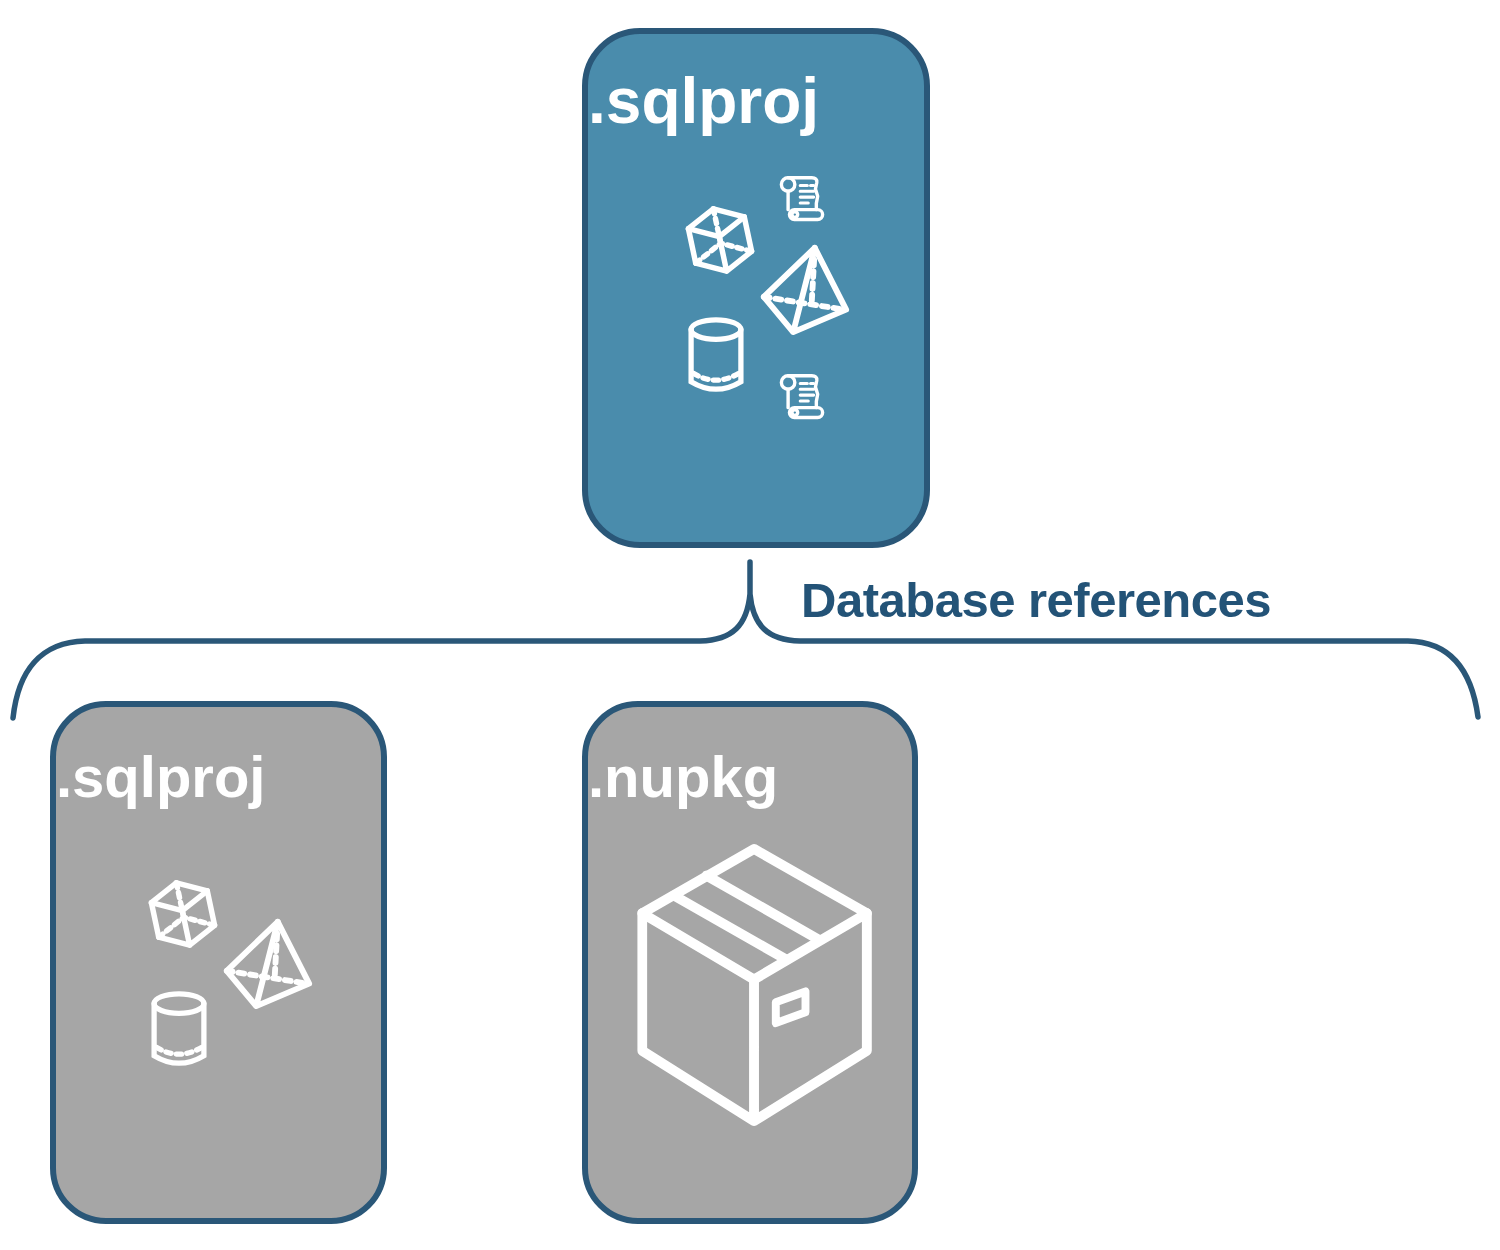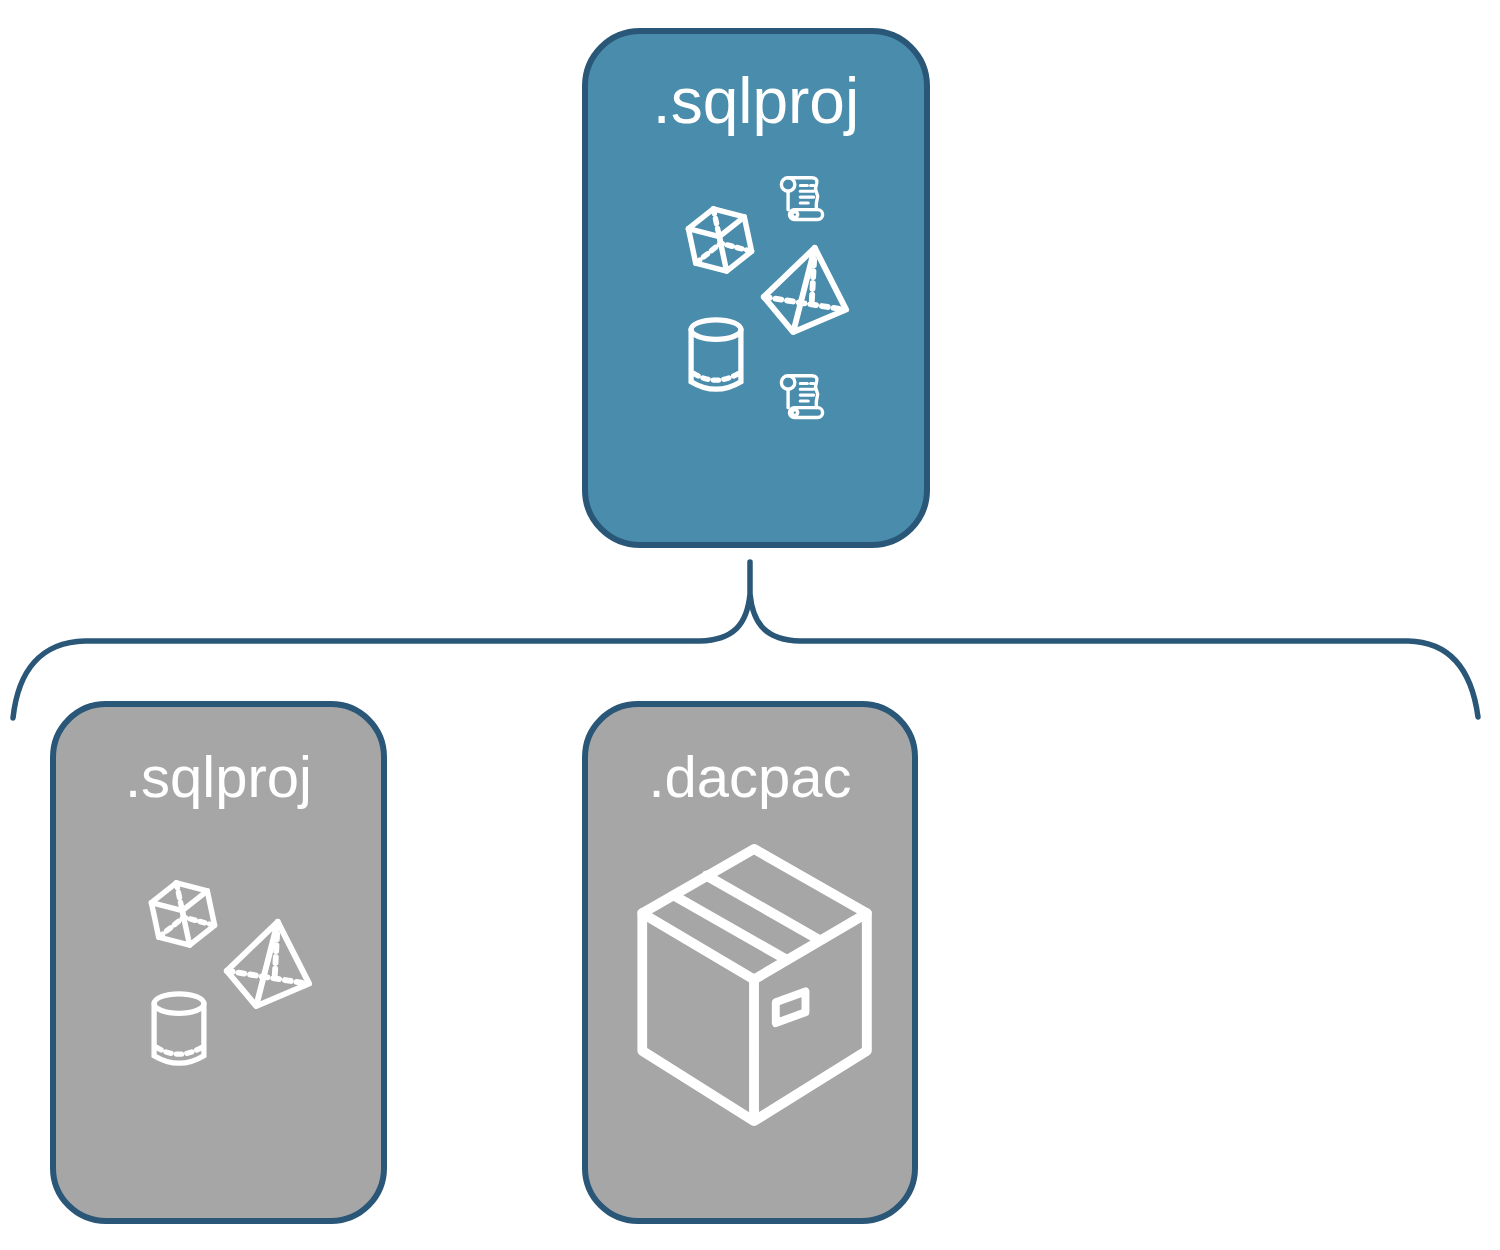--- a/index.html
+++ b/index.html
@@ -21,21 +21,21 @@
   }
   .node-child{
     width:337px;height:523px;border-radius:56px;background:var(--child-fill);
     top:701px;
   }
   .node-child-1{left:50px;}
   .node-child-2{left:582px;width:336px;}
   .node-child-3{left:1117px;width:335px;}
 
   .node-title{
-    display:block;width:100%;text-align:center;color:#fff;font-weight:400;
+    display:block;width:100%;text-align:left;color:#fff;font-weight:700;
     letter-spacing:0px;
   }
   .node-root .node-title{padding-top:30px;font-size:64px;}
   .node-child .node-title{padding-top:36px;font-size:58px;}
 
   .icon-cluster{position:absolute;}
   .cluster-root{left:82px;top:132px;}
   .cluster-child{left:77px;top:133px;}
   .icon-package{position:absolute;left:49px;top:134px;}
   .icon-handtruck{position:absolute;left:46px;top:152px;}
@@ -123,31 +123,32 @@
       <use href="#sym-pyramid" x="84" y="74" width="98" height="98"></use>
       <use href="#sym-cylinder" x="12" y="150" width="68" height="83"></use>
       <use href="#sym-scroll" x="106" y="203" width="52" height="54"></use>
     </svg>
   </div>
 
   <svg class="brace-svg" viewBox="0 0 1500 180">
     <path class="brace-path" d="M13,168 C18,122 40,92 85,91 L700,91 C733,90 747,75 750,44 L750,12 L750,44
              C753,75 767,90 800,91 L1408,91 C1452,92 1472,122 1478,167"></path>
   </svg>
+  <div class="connector-label">Database references</div>
 
   <div class="node node-child node-child-1">
     <span class="node-title">.sqlproj</span>
     <svg class="icon-cluster cluster-child" width="190" height="245" viewBox="0 0 190 245">
       <use href="#sym-cube" x="8" y="32" width="84" height="84"></use>
       <use href="#sym-pyramid" x="84" y="74" width="98" height="98"></use>
       <use href="#sym-cylinder" x="12" y="150" width="68" height="83"></use>
     </svg>
   </div>
 
   <div class="node node-child node-child-2">
-    <span class="node-title">.dacpac</span>
+    <span class="node-title">.nupkg</span>
     <svg class="icon-package" width="238" height="287" viewBox="0 0 240 290">
       <use href="#sym-package" x="0" y="0" width="240" height="290"></use>
     </svg>
   </div>
 
 
 </div>
 
 </body></html>

